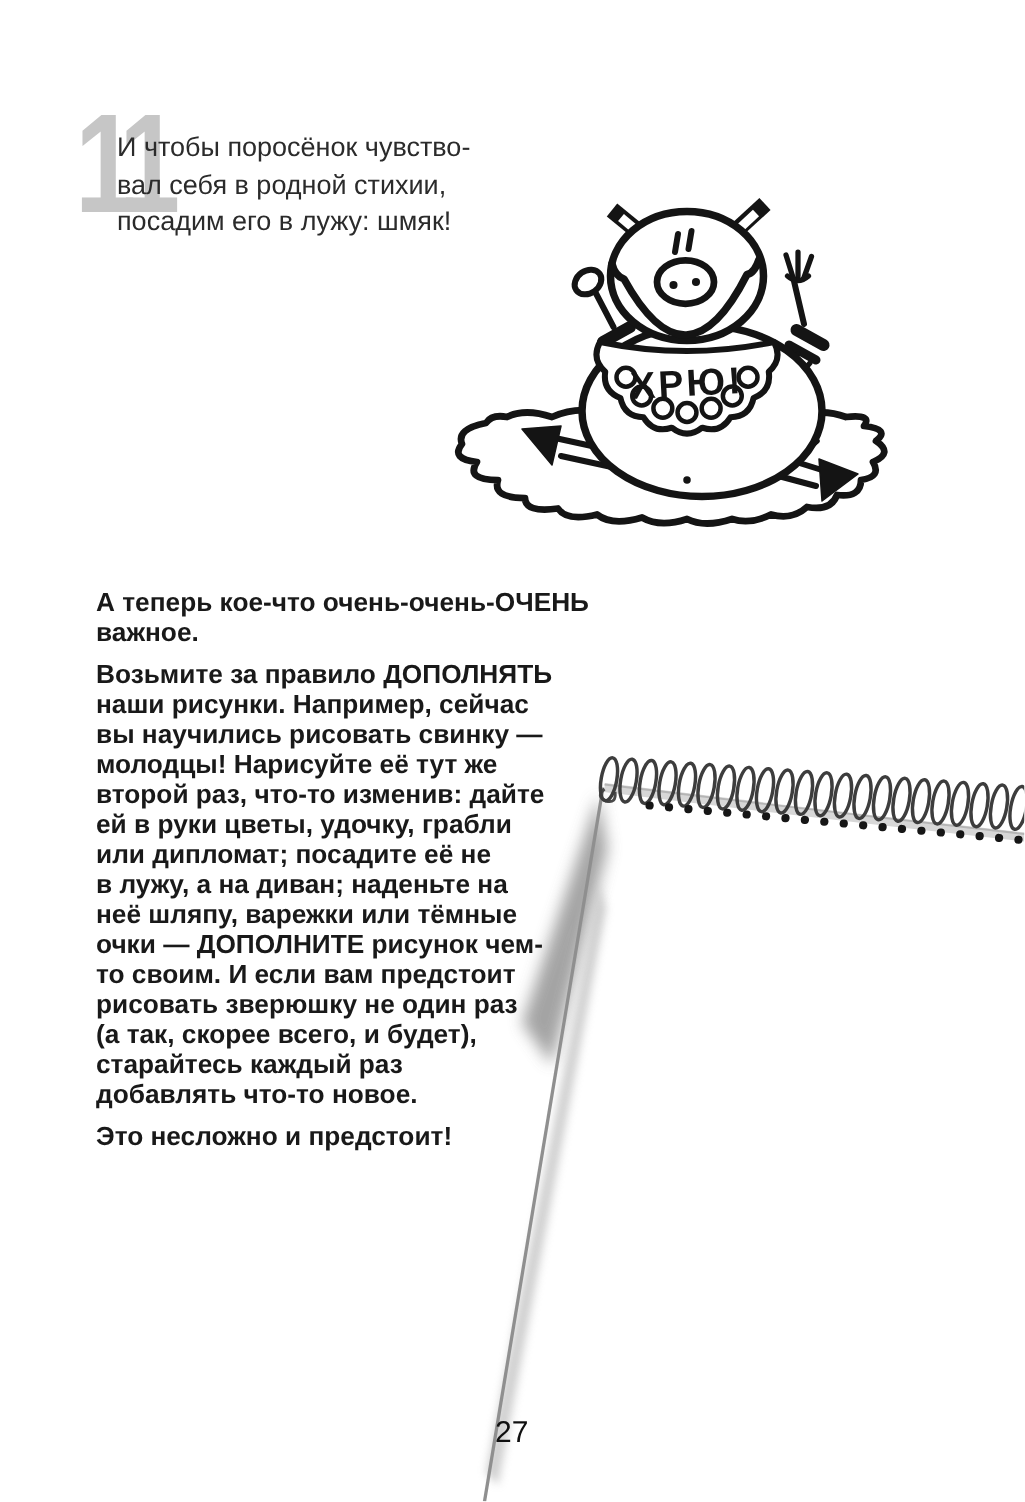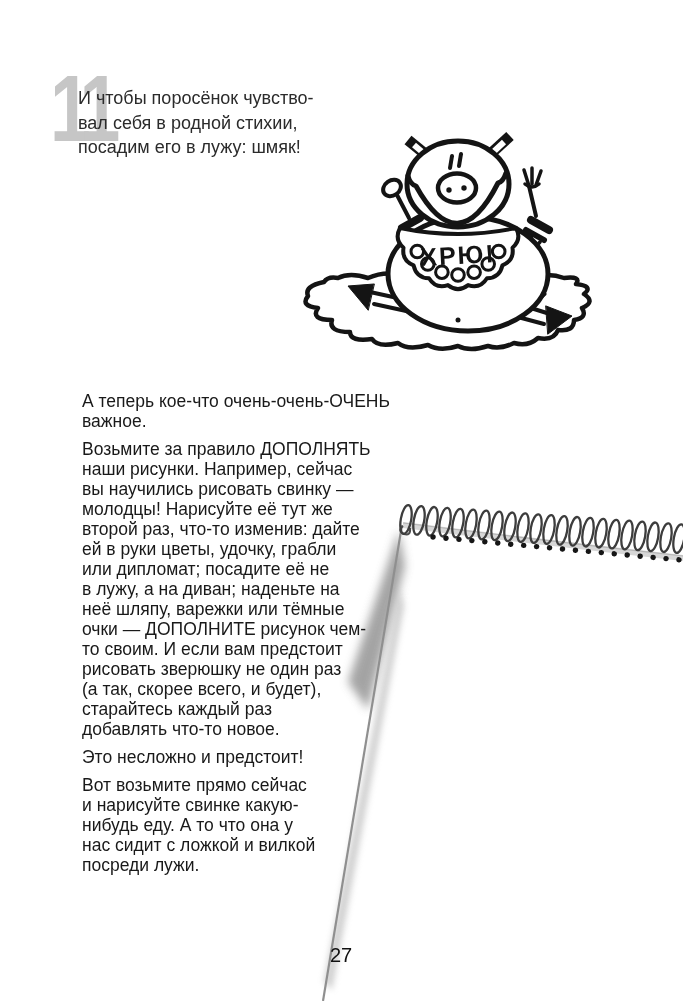--- a/index.html
+++ b/index.html
@@ -12,22 +12,22 @@
     position:absolute;left:50px;top:62px;z-index:0;
     font-size:94px;font-weight:700;line-height:1;color:#c6c6c6;
     letter-spacing:-0.10em;transform:scaleX(.78);transform-origin:left top;
   }
   .intro{
     position:absolute;left:78px;top:86px;z-index:1;width:290px;
     font-size:18px;line-height:24.5px;color:#2b2b2b;white-space:pre-line;
   }
   .pig{position:absolute;left:298px;top:106px;width:300px;height:252px;z-index:1;}
   .bodytext{
-    position:absolute;left:82px;top:391px;width:390px;z-index:2;
-    color:#191919;font-weight:400;font-size:17.5px;line-height:20px;
+    position:absolute;left:64px;top:391px;width:390px;z-index:2;
+    color:#191919;font-weight:700;font-size:17.5px;line-height:20px;
   }
   .bodytext p{margin:0 0 8px 0;white-space:pre-line;}
   .pad{position:absolute;left:300px;top:470px;width:383px;height:531px;z-index:0;}
   .pagenum{
     position:absolute;left:330px;top:944px;z-index:2;
     font-size:20px;font-weight:400;color:#101010;
   }
 </style>
 </head>
 <body>
@@ -131,25 +131,20 @@
 или дипломат; посадите её не
 в лужу, а на диван; наденьте на
 неё шляпу, варежки или тёмные
 очки — ДОПОЛНИТЕ рисунок чем-
 то своим. И если вам предстоит
 рисовать зверюшку не один раз
 (а так, скорее всего, и будет),
 старайтесь каждый раз
 добавлять что-то новое.</p>
     <p>Это несложно и предстоит!</p>
-    <p>Вот возьмите прямо сейчас
-и нарисуйте свинке какую-
-нибудь еду. А то что она у
-нас сидит с ложкой и вилкой
-посреди лужи.</p>
   </div>
 
   <svg class="pad" viewBox="0 0 383 531">
     <defs>
       <filter id="blur5" x="-50%" y="-50%" width="200%" height="200%">
           <feGaussianBlur stdDeviation="5"></feGaussianBlur>
         </filter>
       <filter id="blur3" x="-50%" y="-50%" width="200%" height="200%">
           <feGaussianBlur stdDeviation="3"></feGaussianBlur>
         </filter>

